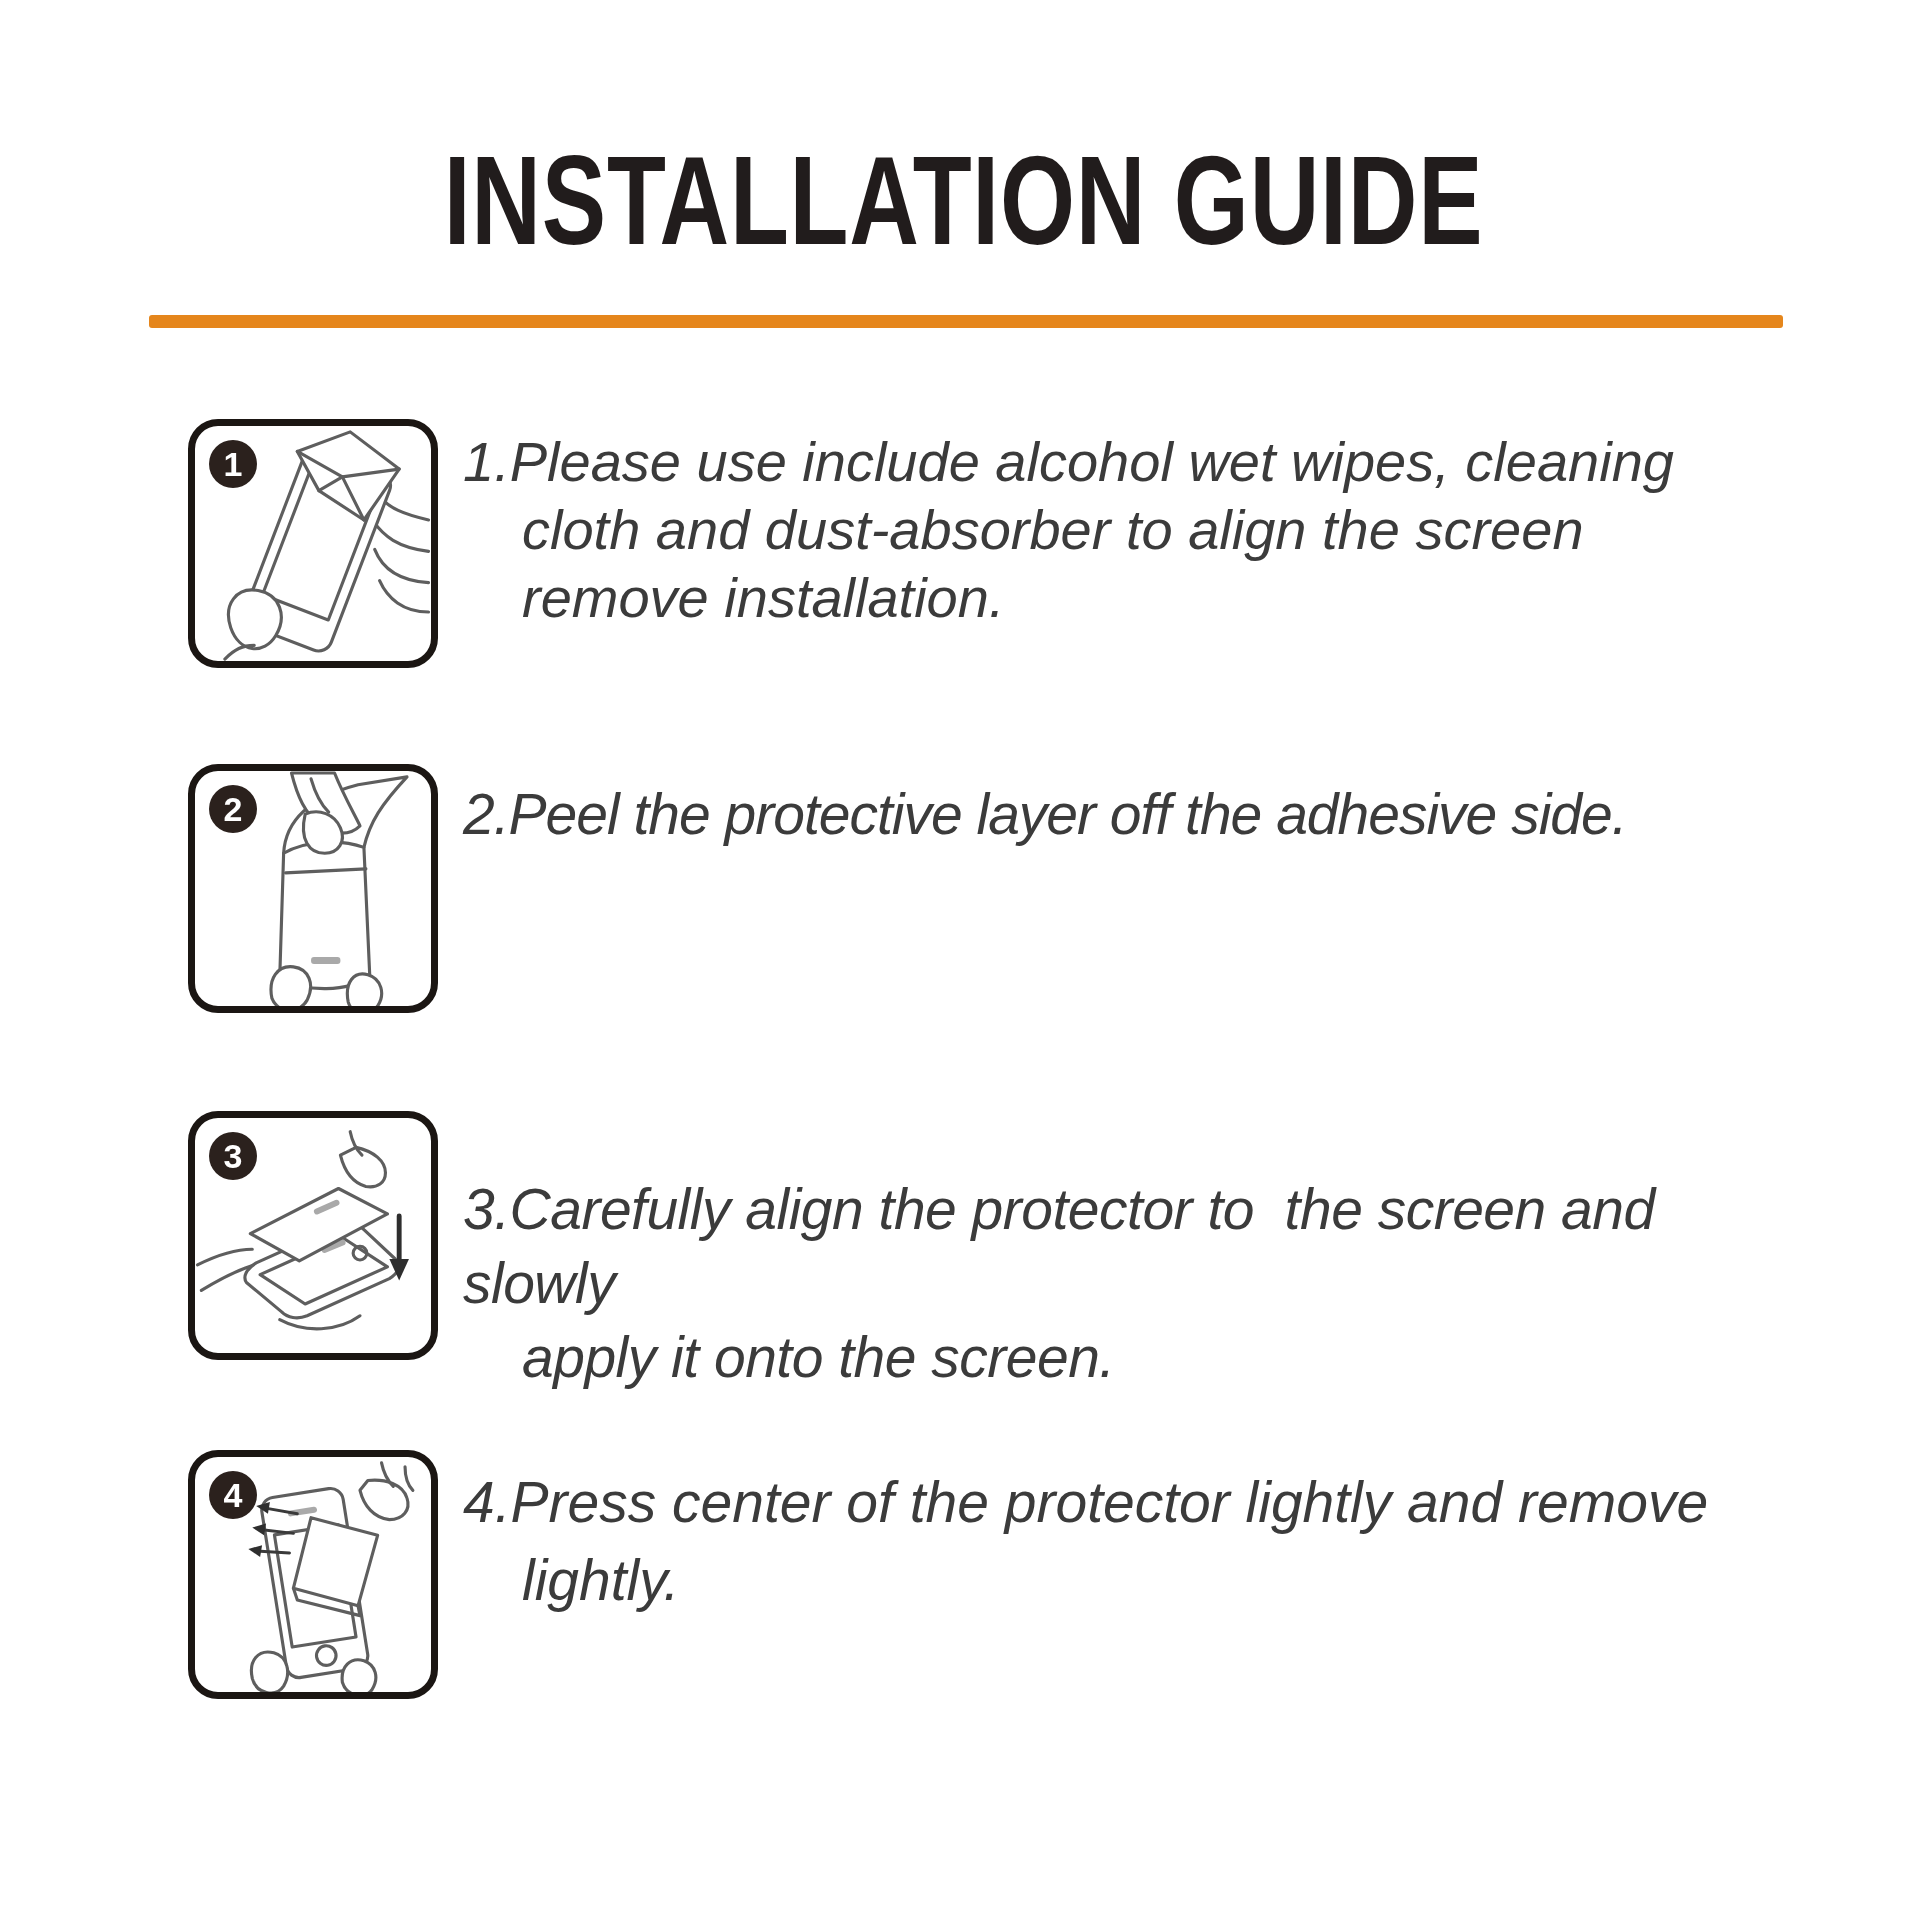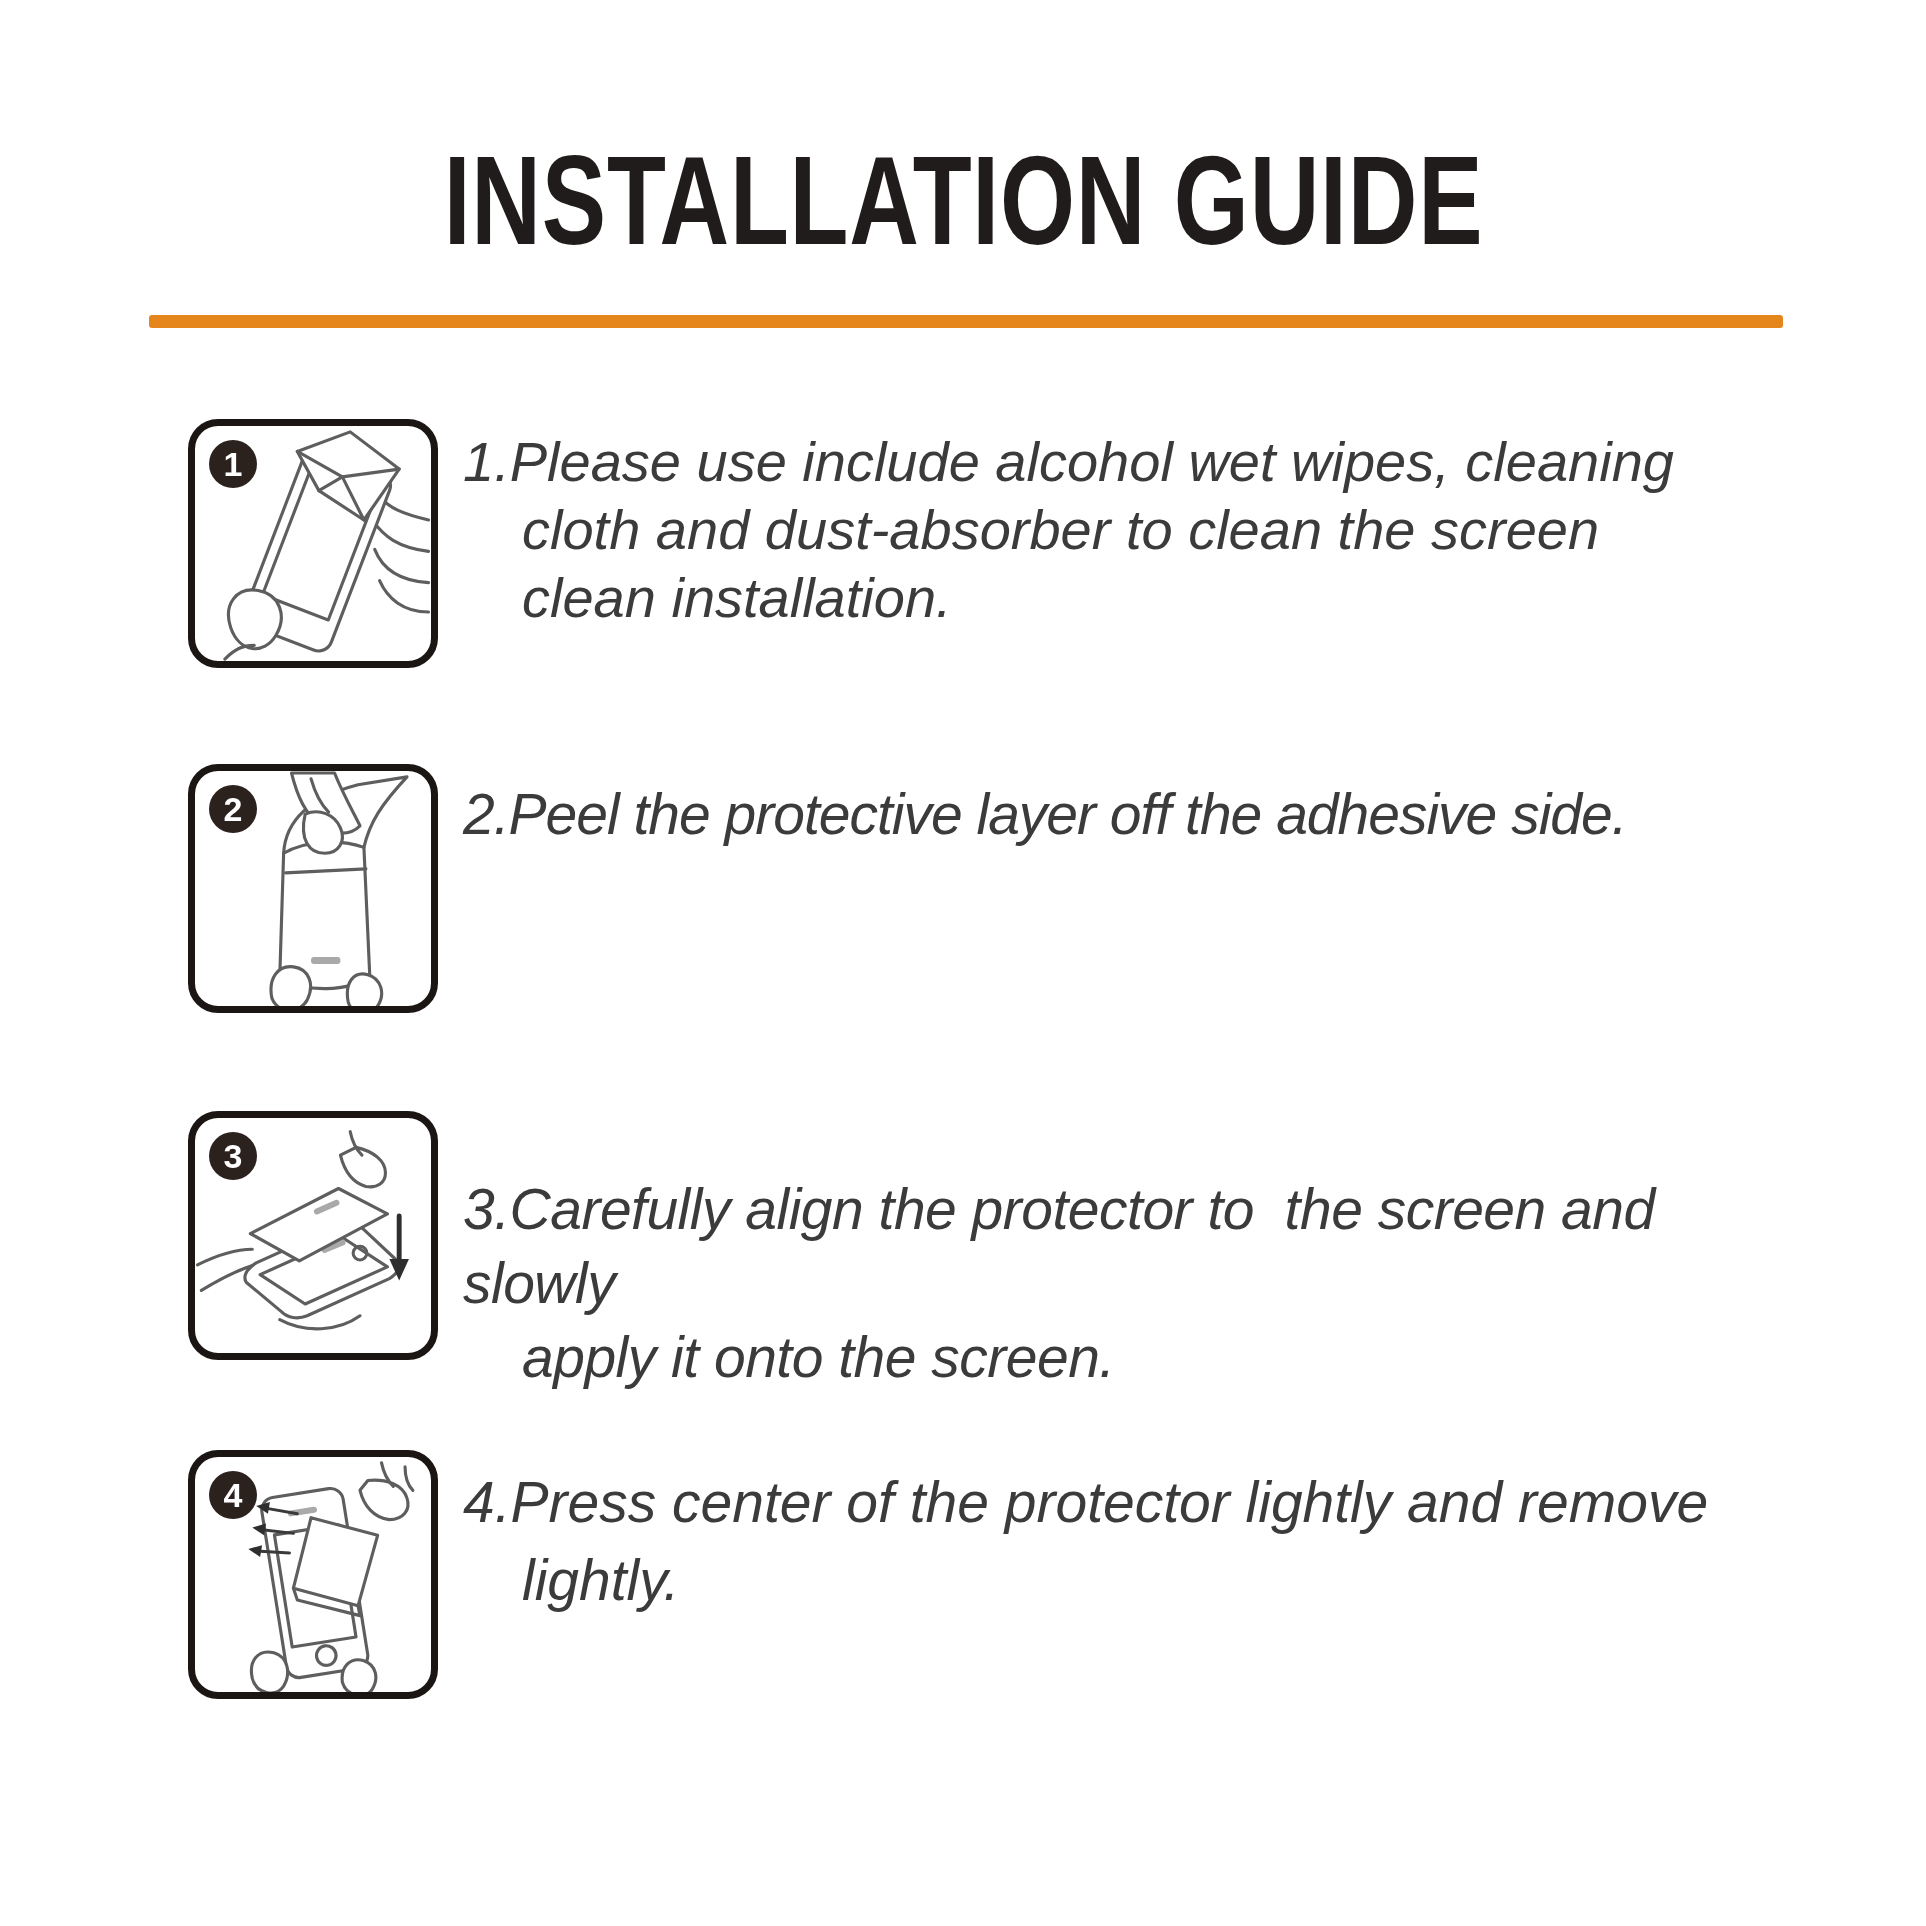--- a/index.html
+++ b/index.html
@@ -75,22 +75,22 @@
       <path class="art" d="M104,26 L150,52 L172,96"></path>
       <path class="art" d="M150,52 L208,44"></path>
       <path class="art" d="M126,66 L150,52"></path>
 
       <path class="artfill" d="M36,206 C28,182 42,164 64,168 C86,172 94,194 82,214 C70,234 45,232 36,206 Z"></path>
       <path class="art" d="M30,238 C40,228 48,224 60,224"></path>
     </svg>
   </div>
   <div class="step-text t1">
     <div class="line">1.Please use include alcohol wet wipes, cleaning</div>
-    <div class="line cont">cloth and dust-absorber to clean the screen</div>
-    <div class="line cont">clean installation.</div>
+    <div class="line cont">cloth and dust-absorber to align the screen</div>
+    <div class="line cont">remove installation.</div>
   </div>
 
   <div class="figure f2">
     <div class="badge">2</div>
     <svg viewBox="0 0 240 240">
 
       <path class="artfill" d="M90,84 C92,48 120,26 166,14 L216,6 C190,34 178,52 172,78"></path>
 
       <path class="artfill" d="M90,84 C114,70 150,70 172,78 L178,210 C156,226 112,226 86,212 Z"></path>
       <line class="art" x1="92" y1="104" x2="174" y2="100"></line>

